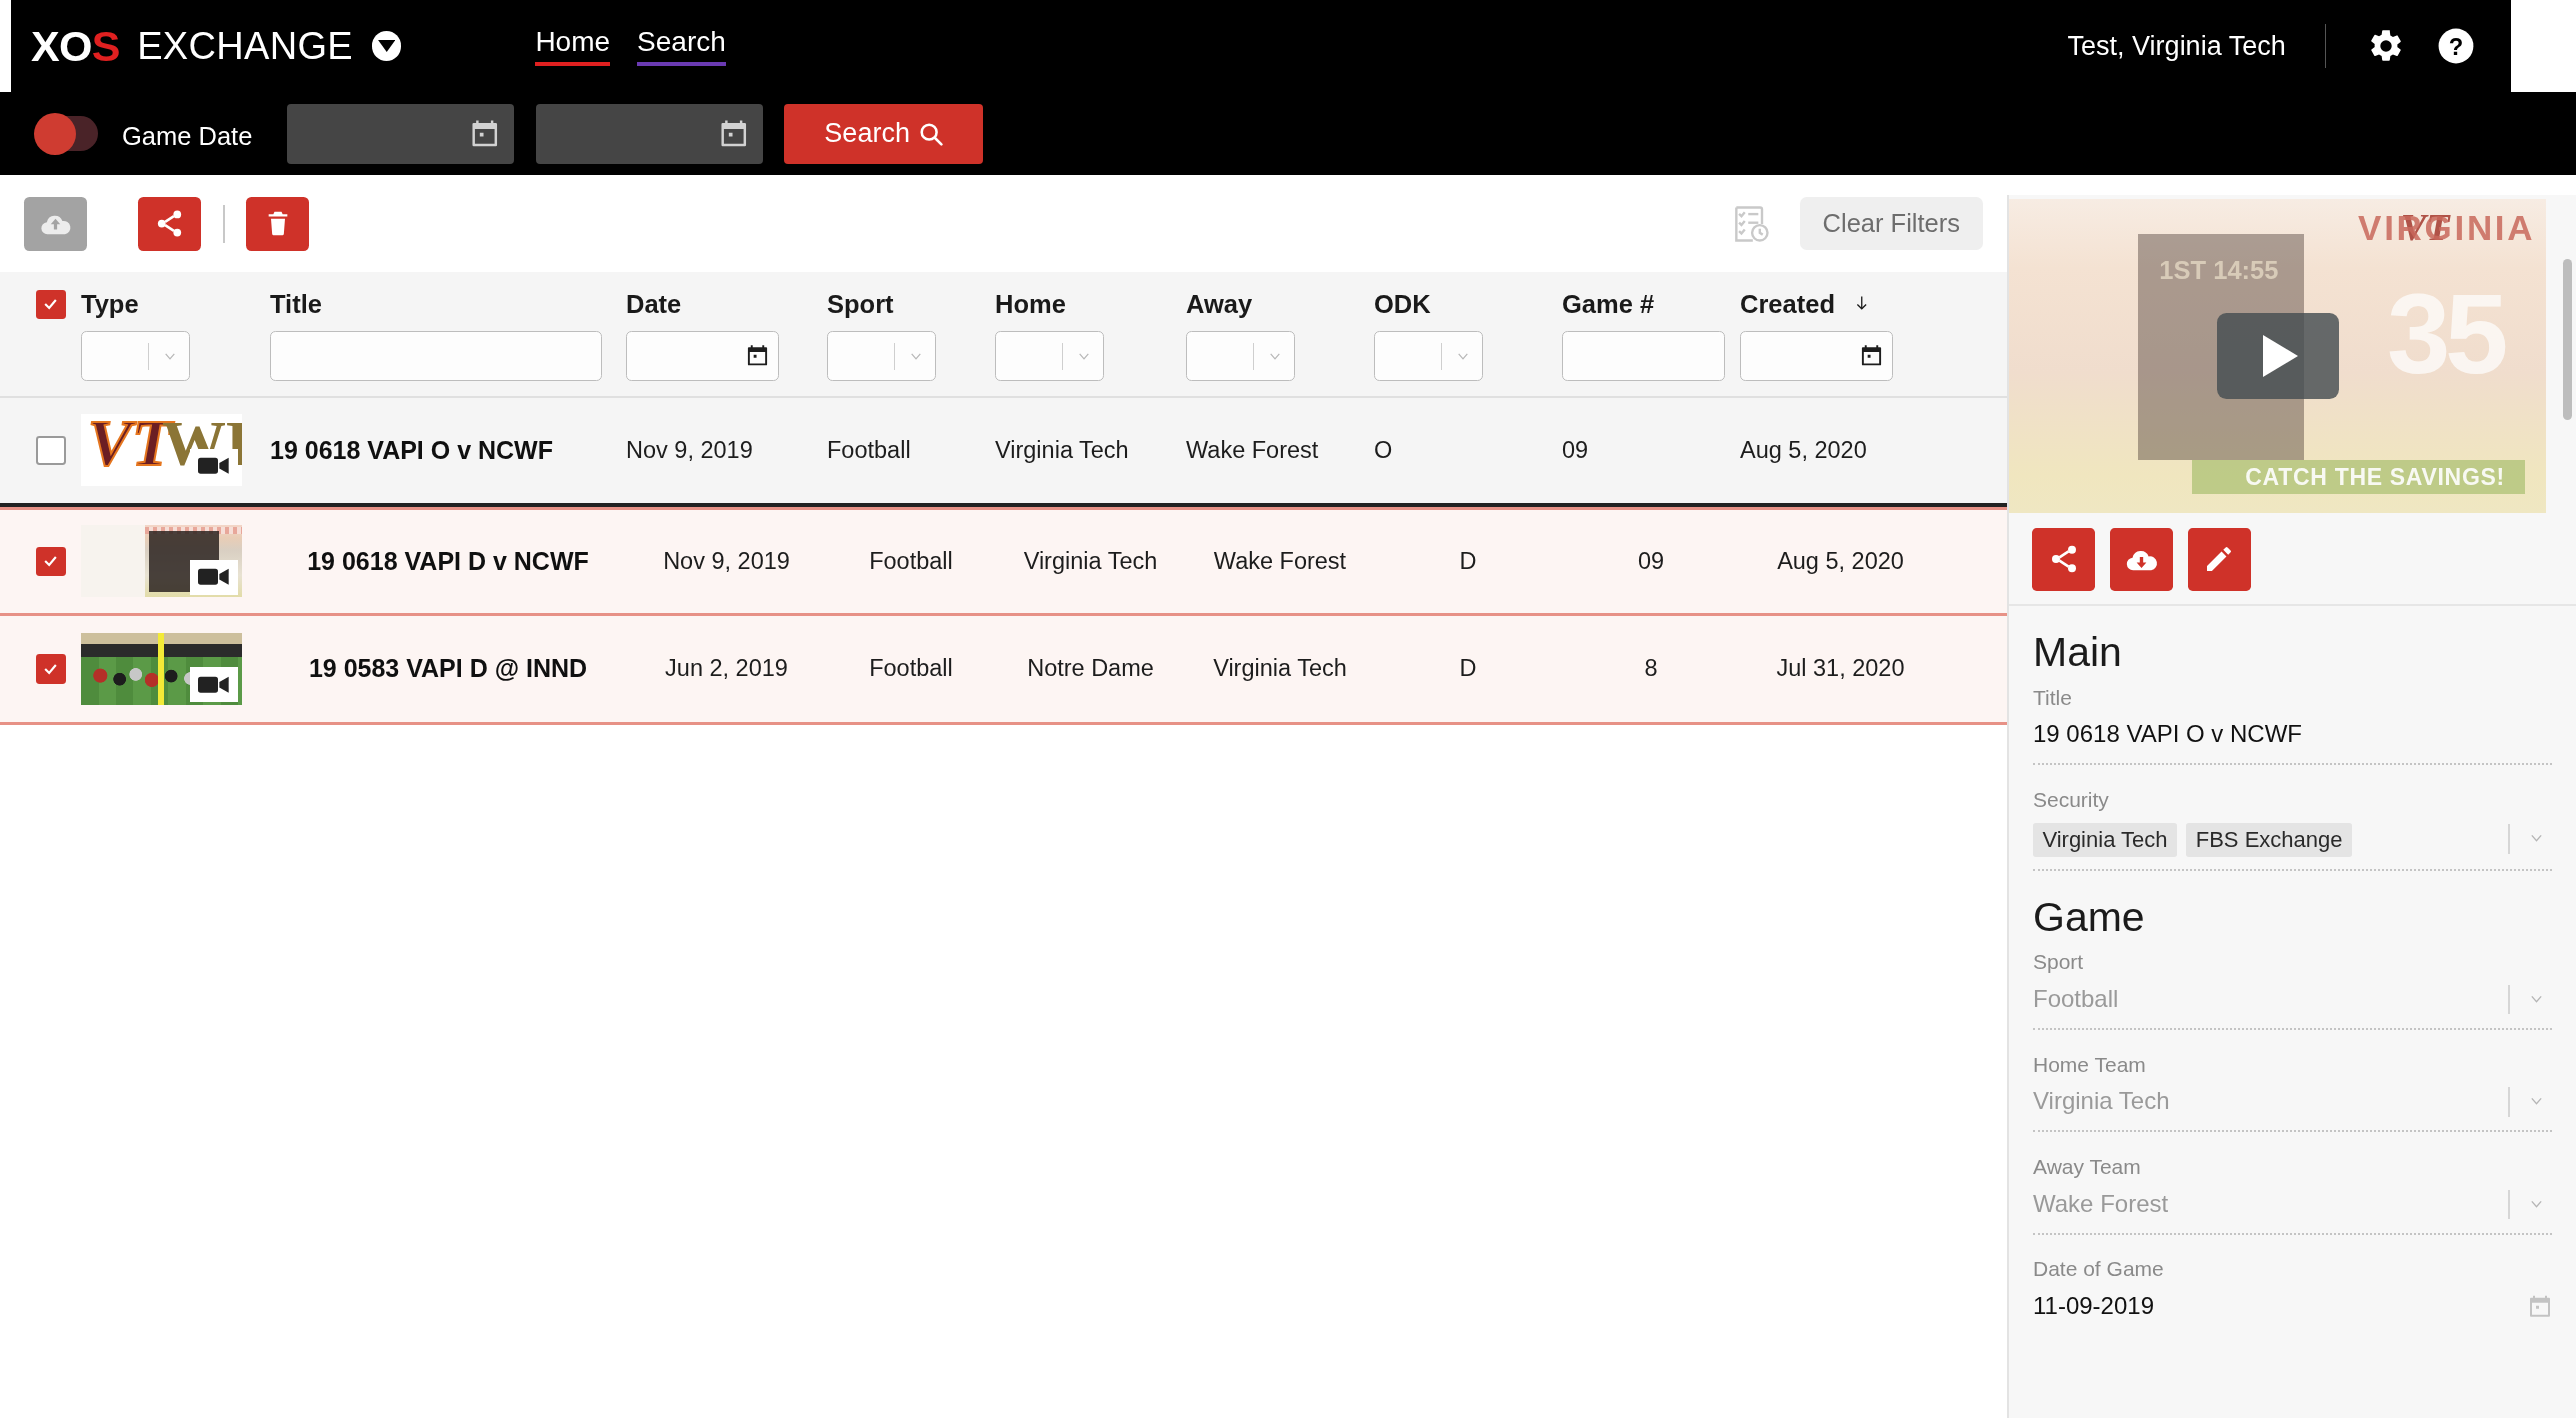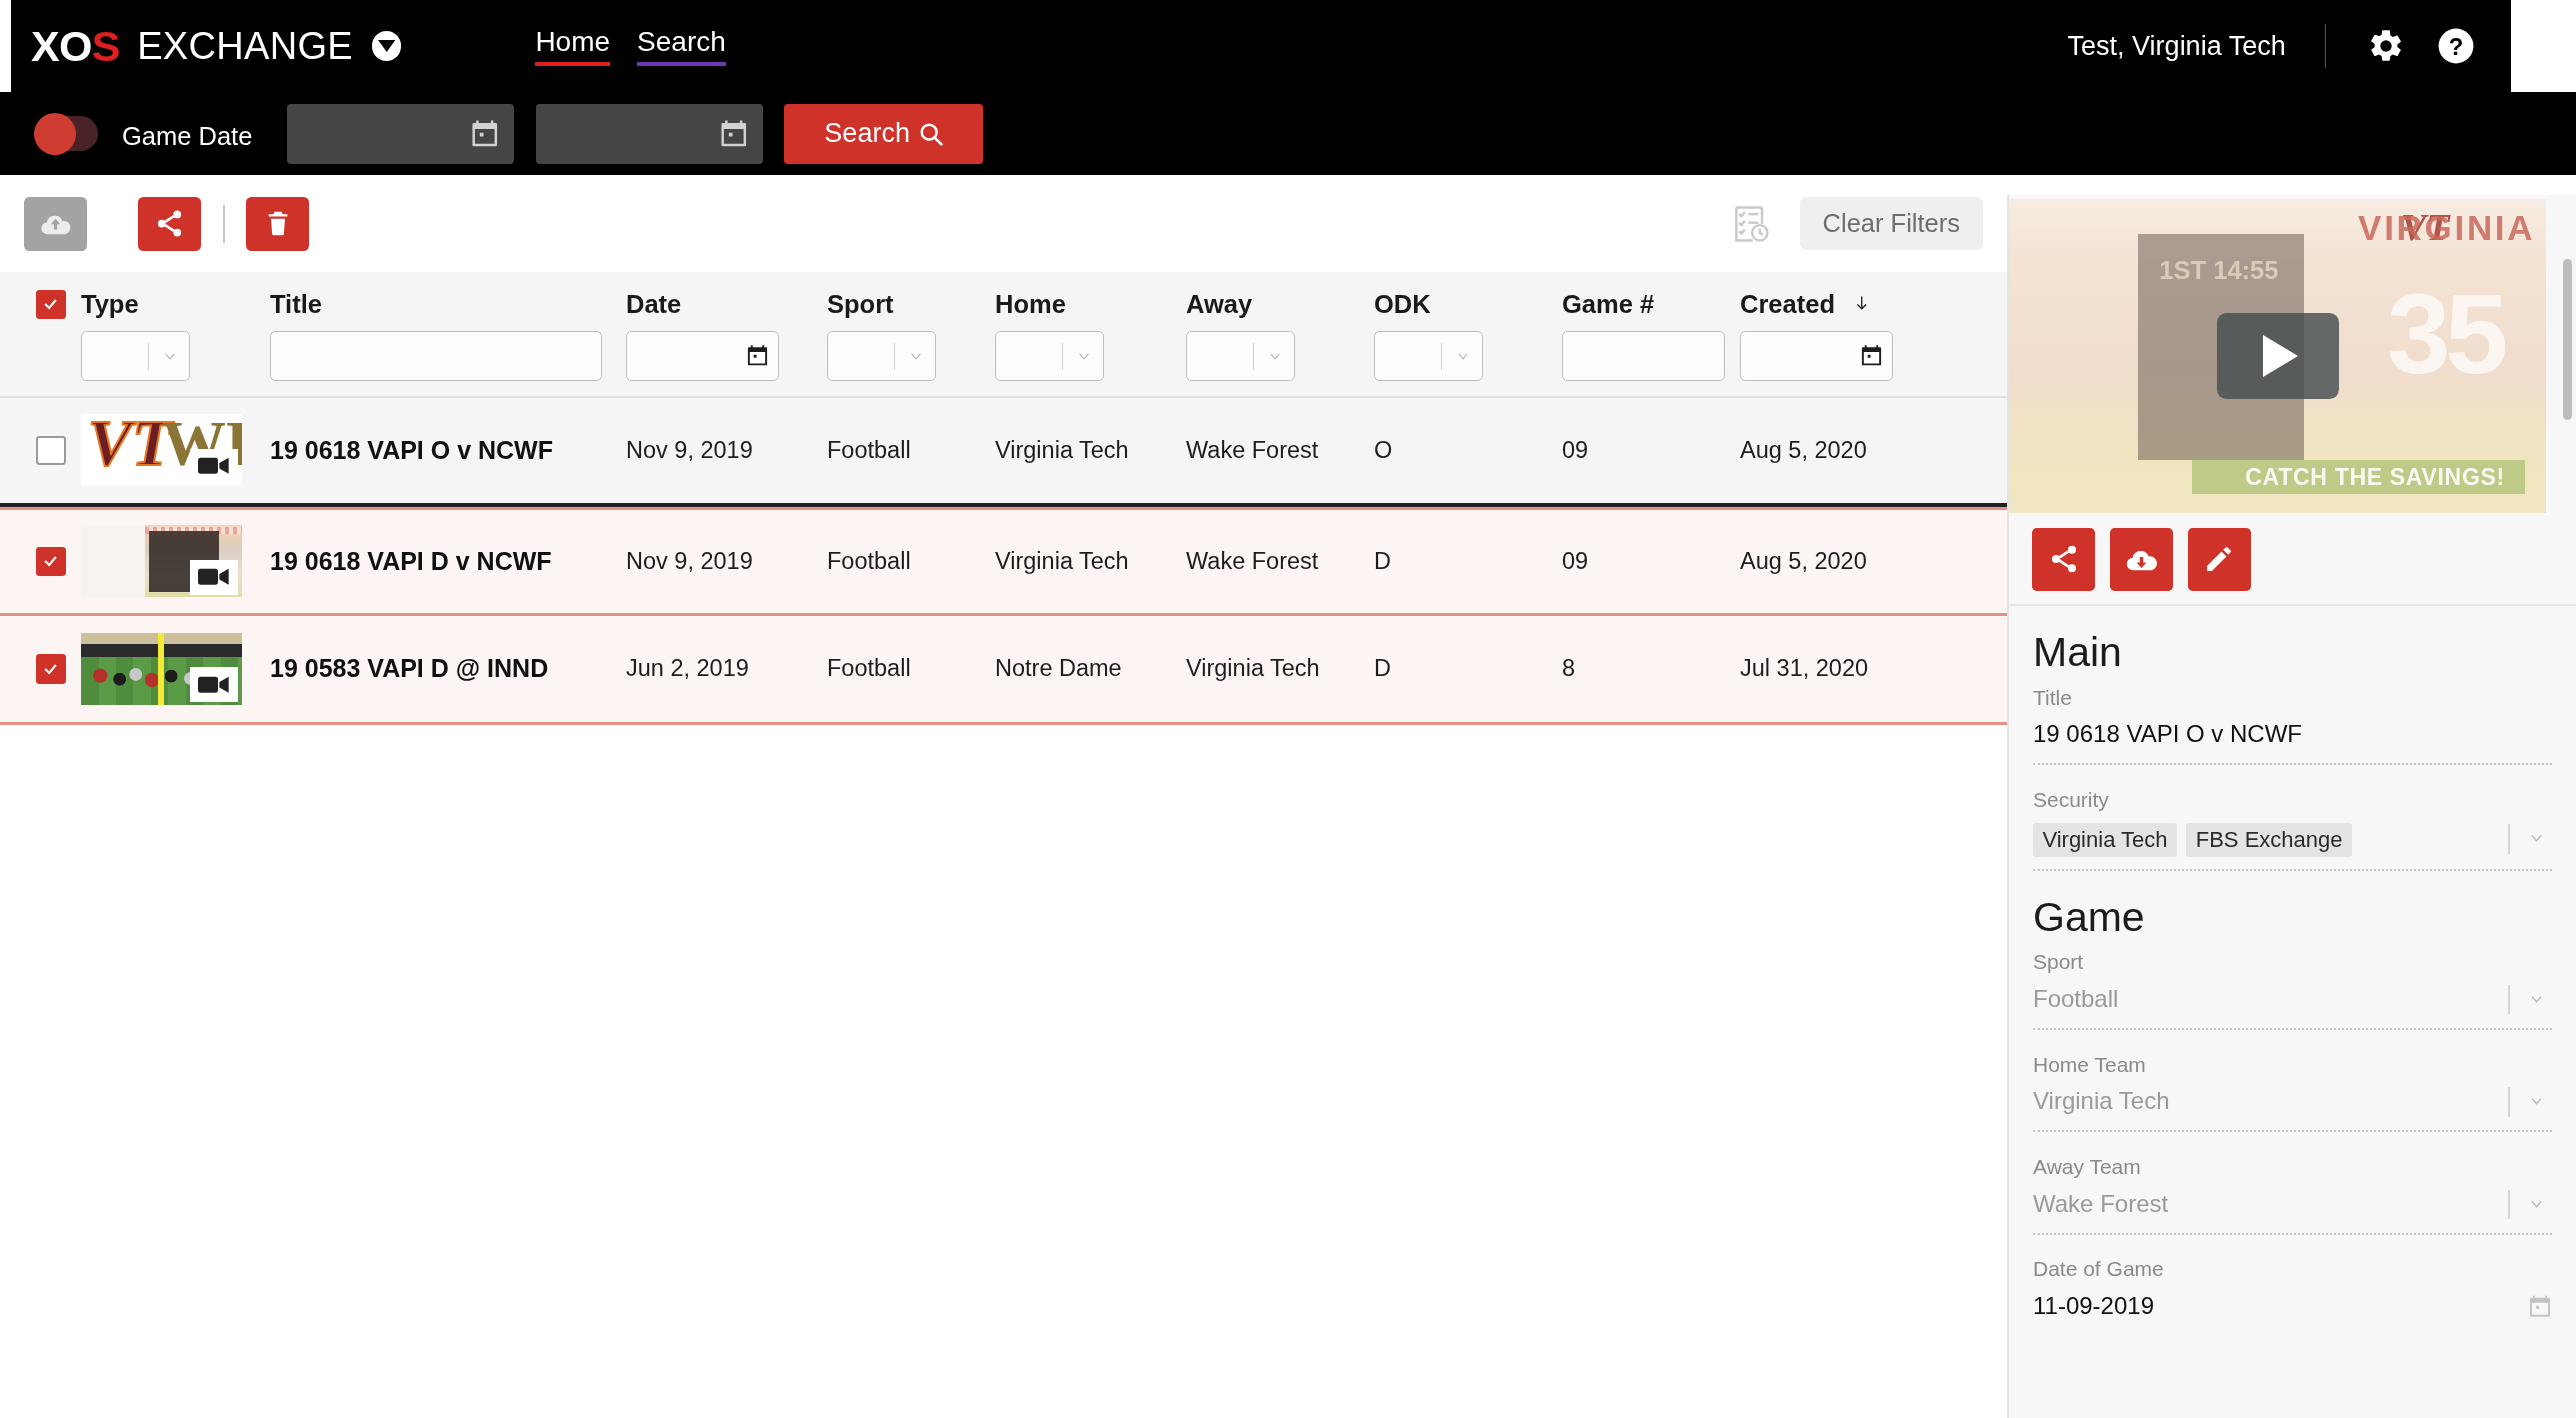--- a/index.html
+++ b/index.html
@@ -134,21 +134,21 @@
   }
   .fl-select { width:109px; justify-content:flex-end; padding-right:9.4px; }
   .fl-select .bar { width:1.3px; height:27px; background:#cfcfcf; margin-right:10.7px; }
   .fl-input  { width:332px; }
   .fl-date   { width:153px; justify-content:flex-end; padding-right:9.4px; }
   .fl-number { width:163px; }
 
   .tbody { }
   .row { display:flex; align-items:center; height:109px; position:relative; }
   .row.unselected { background:#f5f5f5; border-bottom:4px solid #222; }
-  .row.selected   { background:#fdf5f3; border-top:3.4px solid #e79186; border-bottom:3.4px solid #e79186; }
+  .row.selected   { background:#fdf5f3; border-top:3.4px solid #e79186; border-bottom:3.4px solid #e79186;text-align:center; }
   .row.selected + .row.selected { border-top:none; }
 
   .cell-text { font-size:23.5px; color:#1d1d1d; }
   .cell-title { font-size:25px; font-weight:bold; color:#101010; }
 
   .chk {
     width:29.5px; height:29.5px; border-radius:3.4px; cursor:pointer;
     display:flex; align-items:center; justify-content:center;
   }
   .chk.on  { background:#cf3229; }

